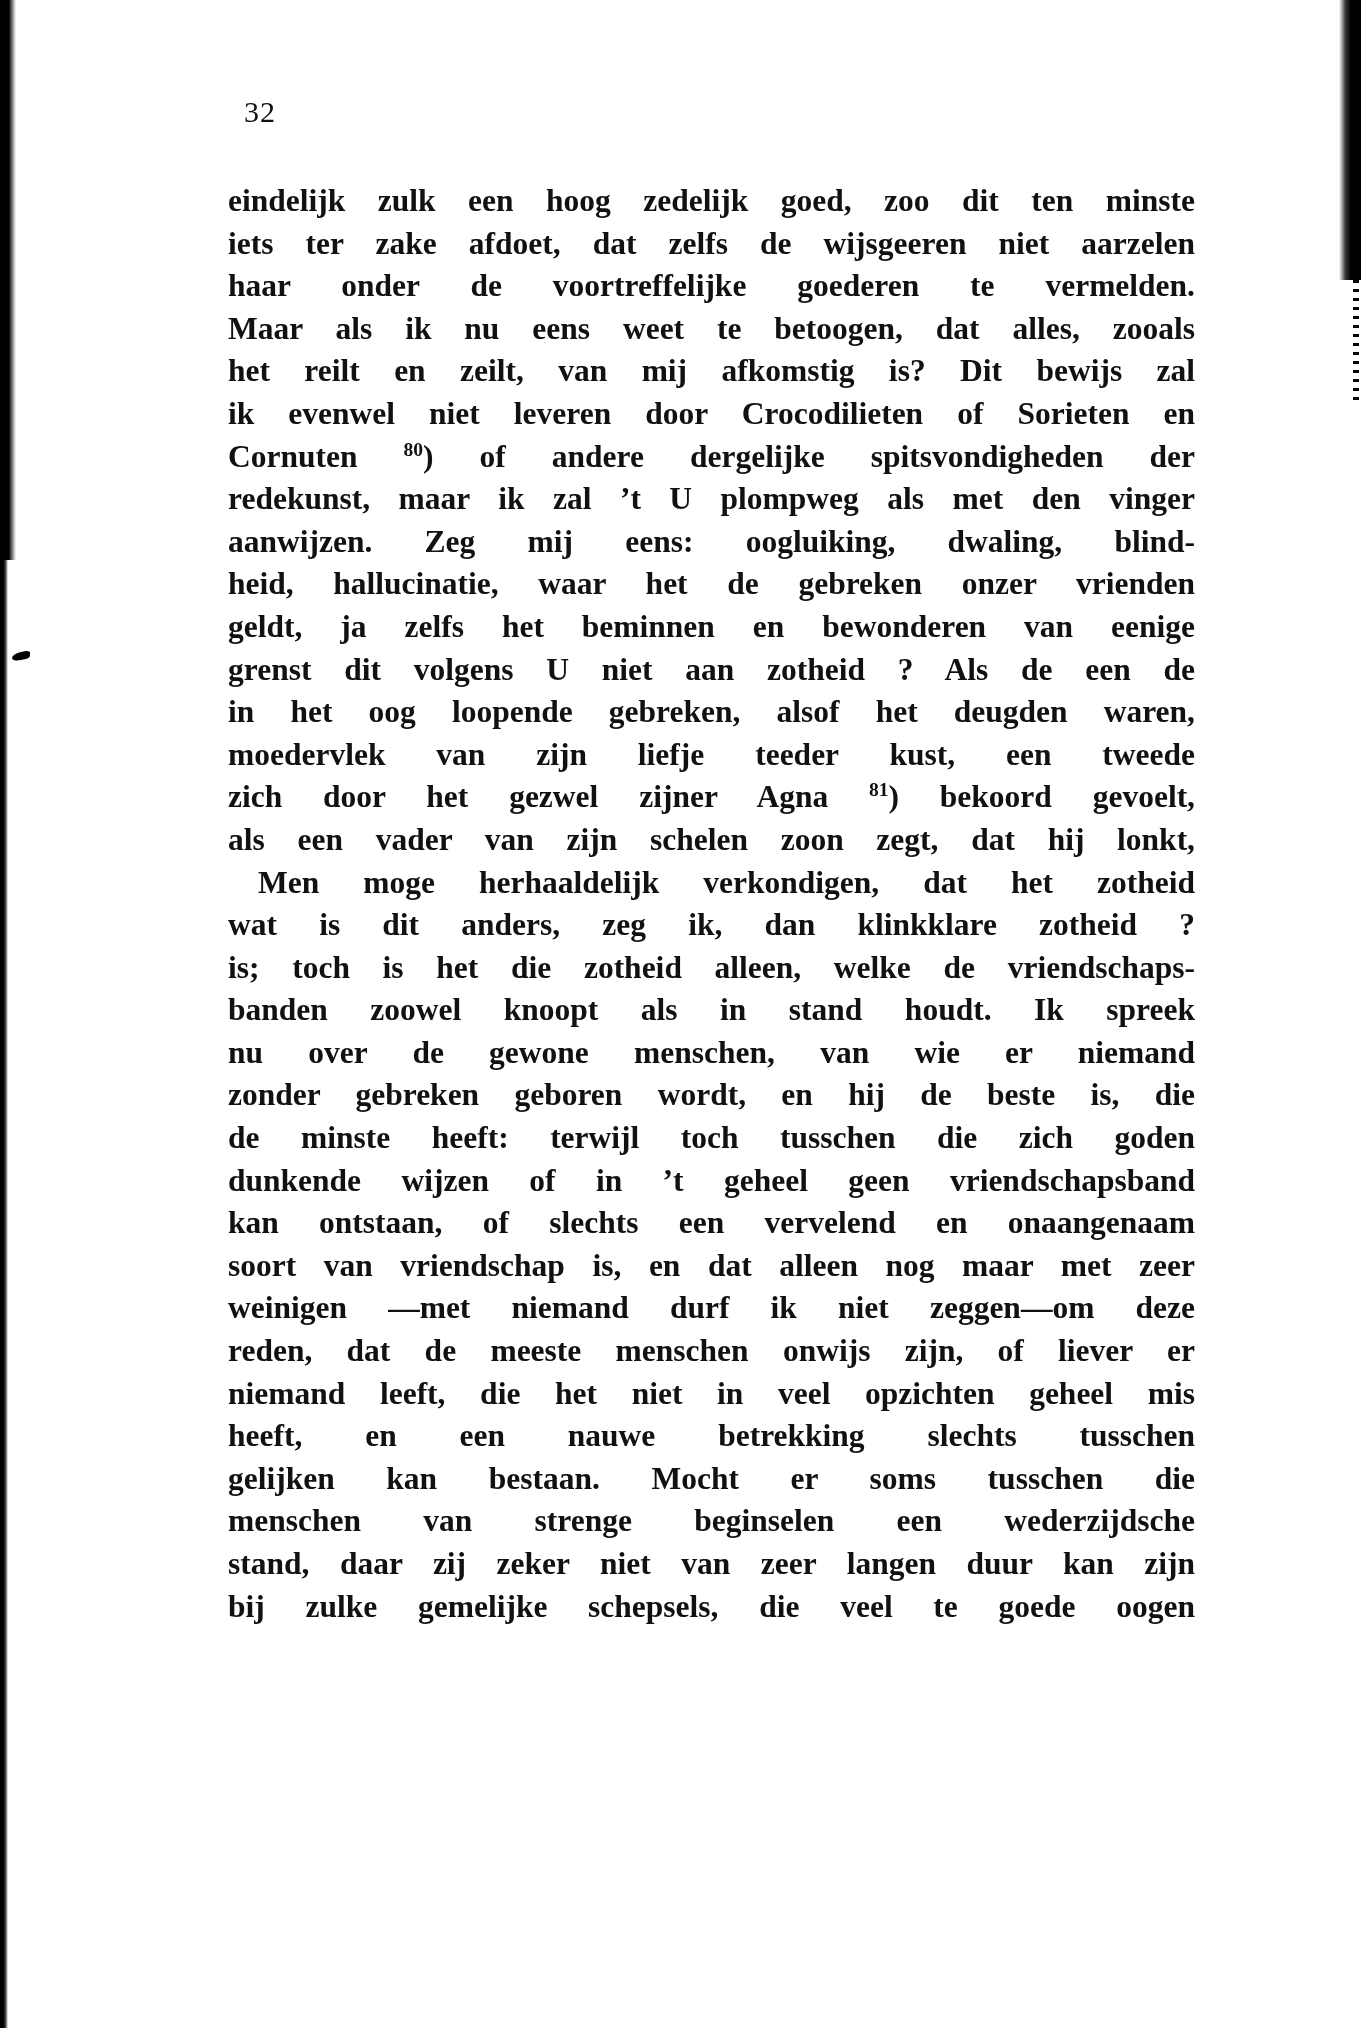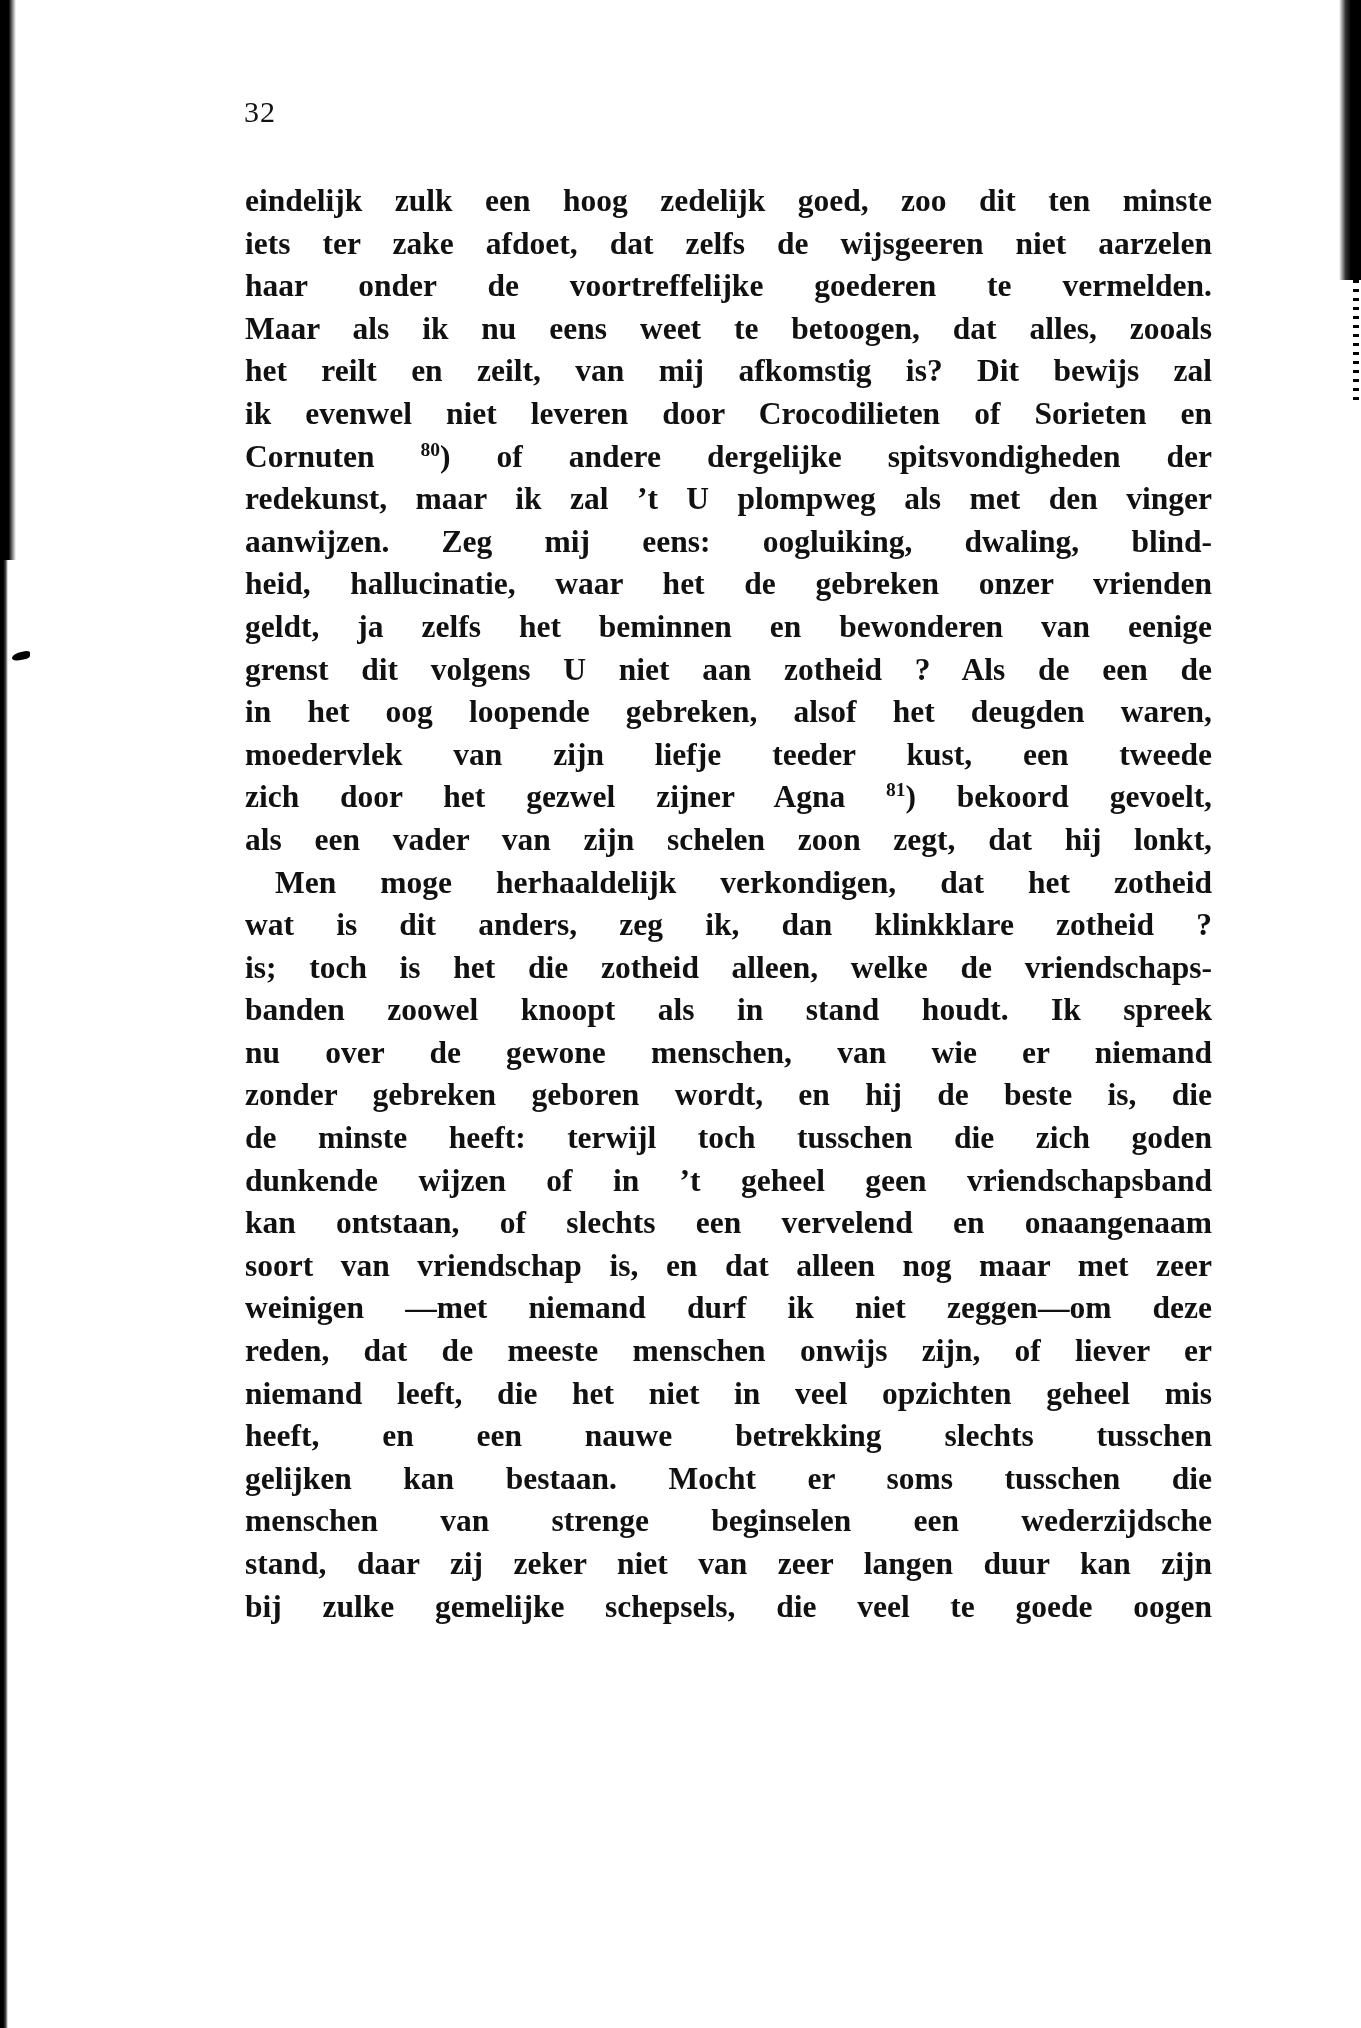--- a/index.html
+++ b/index.html
@@ -61,21 +61,21 @@
       position: absolute;
       left: 244px;
       top: 94px;
       font-size: 30px;
       line-height: 36px;
       font-weight: normal;
       letter-spacing: 1px;
     }
     .text-block {
       position: absolute;
-      left: 245px;
+      left: 228px;
       top: 180px;
       width: 967px;
       font-size: 31.5px;
       line-height: 42.6px;
       font-weight: bold;
     }
     .line {
       display: block;
       white-space: nowrap;
       text-align: justify;

